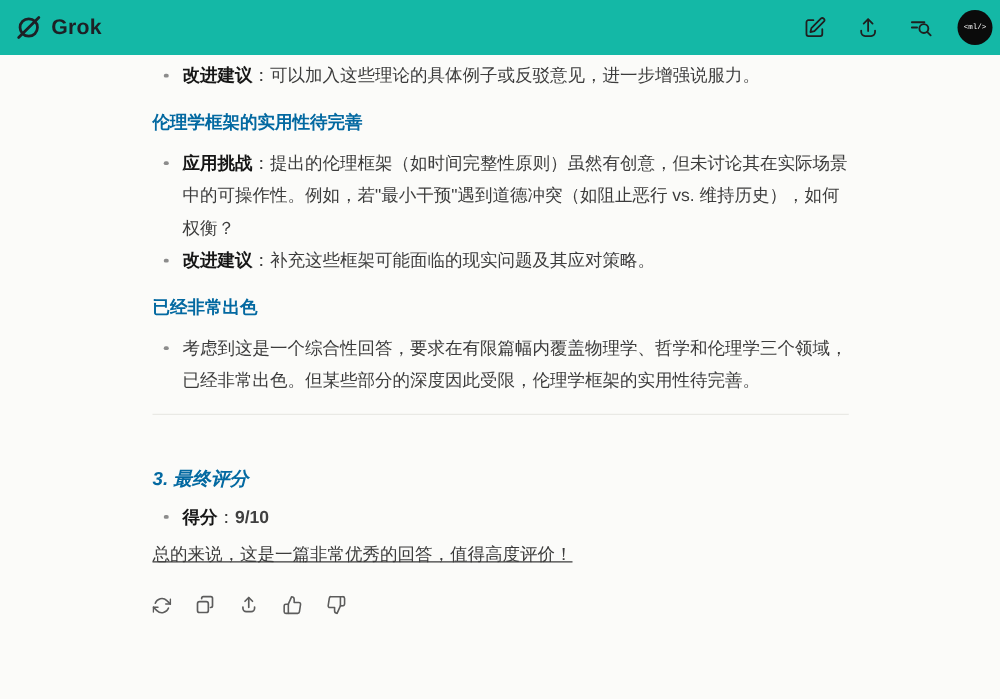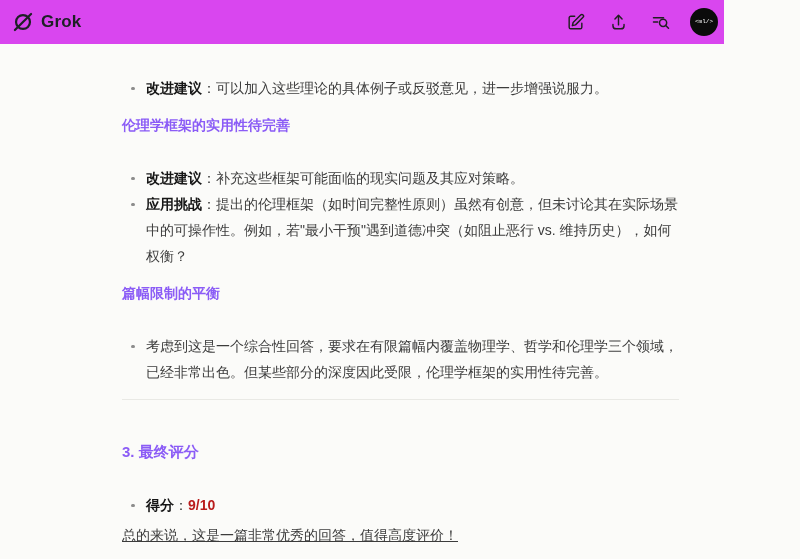--- a/index.html
+++ b/index.html
@@ -7,24 +7,24 @@
   body {
     background:#fbfbf9;
     font-family:"Liberation Sans","DejaVu Sans",sans-serif;
     color:#3c3c3c;
     font-size:14px;
     line-height:26px;
   }
 
   
   .header {
-    position:absolute; top:0; left:0; width:724px; height:44px;
+    position:absolute; top:0; left:0; width:800px; height:44px;
     display:flex; align-items:center; justify-content:space-between;
     padding:0 6px 0 12px;
-    background:#d946ef;
+    background:#14b8a6;
   }
   .brand { display:flex; align-items:center; gap:7px; cursor:pointer; }
   .brand svg { display:block; color:#1d2025; }
   .brand-name {
     font-size:17px; font-weight:700; color:#1d2025; letter-spacing:.2px;
   }
   .header-right { display:flex; align-items:center; gap:15px; }
   .icon-btn {
     width:28px; height:28px; border:0; background:transparent;
     display:flex; align-items:center; justify-content:center;
@@ -39,32 +39,32 @@
     font-size:6px; line-height:1; cursor:pointer;
     border:0;
   }
 
   
   .main {
     position:absolute; top:44px; left:122px; width:557px;
     padding-top:3px;
   }
   .msg-heading {
-    font-size:14px; font-weight:700; color:#8b5cf6;
+    font-size:14px; font-weight:700; color:#0369a1;
     line-height:24px; margin:12px 0 8px;
   }
-  .msg-heading.big { font-size:15px; margin-top:40px; margin-bottom:4px; }
-  ul { list-style:none;margin-top:28px; }
+  .msg-heading.big { font-size:15px; margin-top:40px; margin-bottom:4px;font-style:italic; }
+  ul { list-style:none; }
   li { position:relative; padding-left:24px; }
   li::before {
     content:""; position:absolute; left:9px; top:11.5px;
     width:3.5px; height:3.5px; border-radius:50%; background:#8c8c8c;
   }
   .lbl { font-weight:700; color:#161616; }
-  .score-val { font-weight:700; color:#b91c1c; }
+  .score-val { font-weight:700; color:#404040; }
   hr.divider {
     border:0; border-top:1px solid #e9e9e5; margin:14px 0 0;
   }
   .closing { margin-top:4px;text-decoration:underline; }
 
   
   .actions { display:flex; align-items:center; gap:9px; margin-top:15px; margin-left:-6px; }
   .action-btn {
     width:26px; height:26px; border:0; background:transparent;
     display:flex; align-items:center; justify-content:center;
@@ -122,25 +122,25 @@
 
 <div class="main">
 
   <ul>
     <li><span class="lbl">改进建议</span><span>：</span><span>可以加入这些理论的具体例子或反驳意见，进一步增强说服力。</span></li>
   </ul>
 
   <div class="msg-heading">伦理学框架的实用性待完善</div>
 
   <ul>
+    <li><span class="lbl">应用挑战</span><span>：</span><span>提出的伦理框架（如时间完整性原则）虽然有创意，但未讨论其在实际场景中的可操作性。例如，若"最小干预"遇到道德冲突（如阻止恶行 vs. 维持历史），如何权衡？</span></li>
     <li><span class="lbl">改进建议</span><span>：</span><span>补充这些框架可能面临的现实问题及其应对策略。</span></li>
-    <li><span class="lbl">应用挑战</span><span>：</span><span>提出的伦理框架（如时间完整性原则）虽然有创意，但未讨论其在实际场景中的可操作性。例如，若"最小干预"遇到道德冲突（如阻止恶行 vs. 维持历史），如何权衡？</span></li>
   </ul>
 
-  <div class="msg-heading">篇幅限制的平衡</div>
+  <div class="msg-heading">已经非常出色</div>
 
   <ul>
     <li><span>考虑到这是一个综合性回答，要求在有限篇幅内覆盖物理学、哲学和伦理学三个领域，已经非常出色。但某些部分的深度因此受限，伦理学框架的实用性待完善。</span></li>
   </ul>
 
   <hr class="divider">
 
   <div class="msg-heading big">3. 最终评分</div>
 
   <ul>

